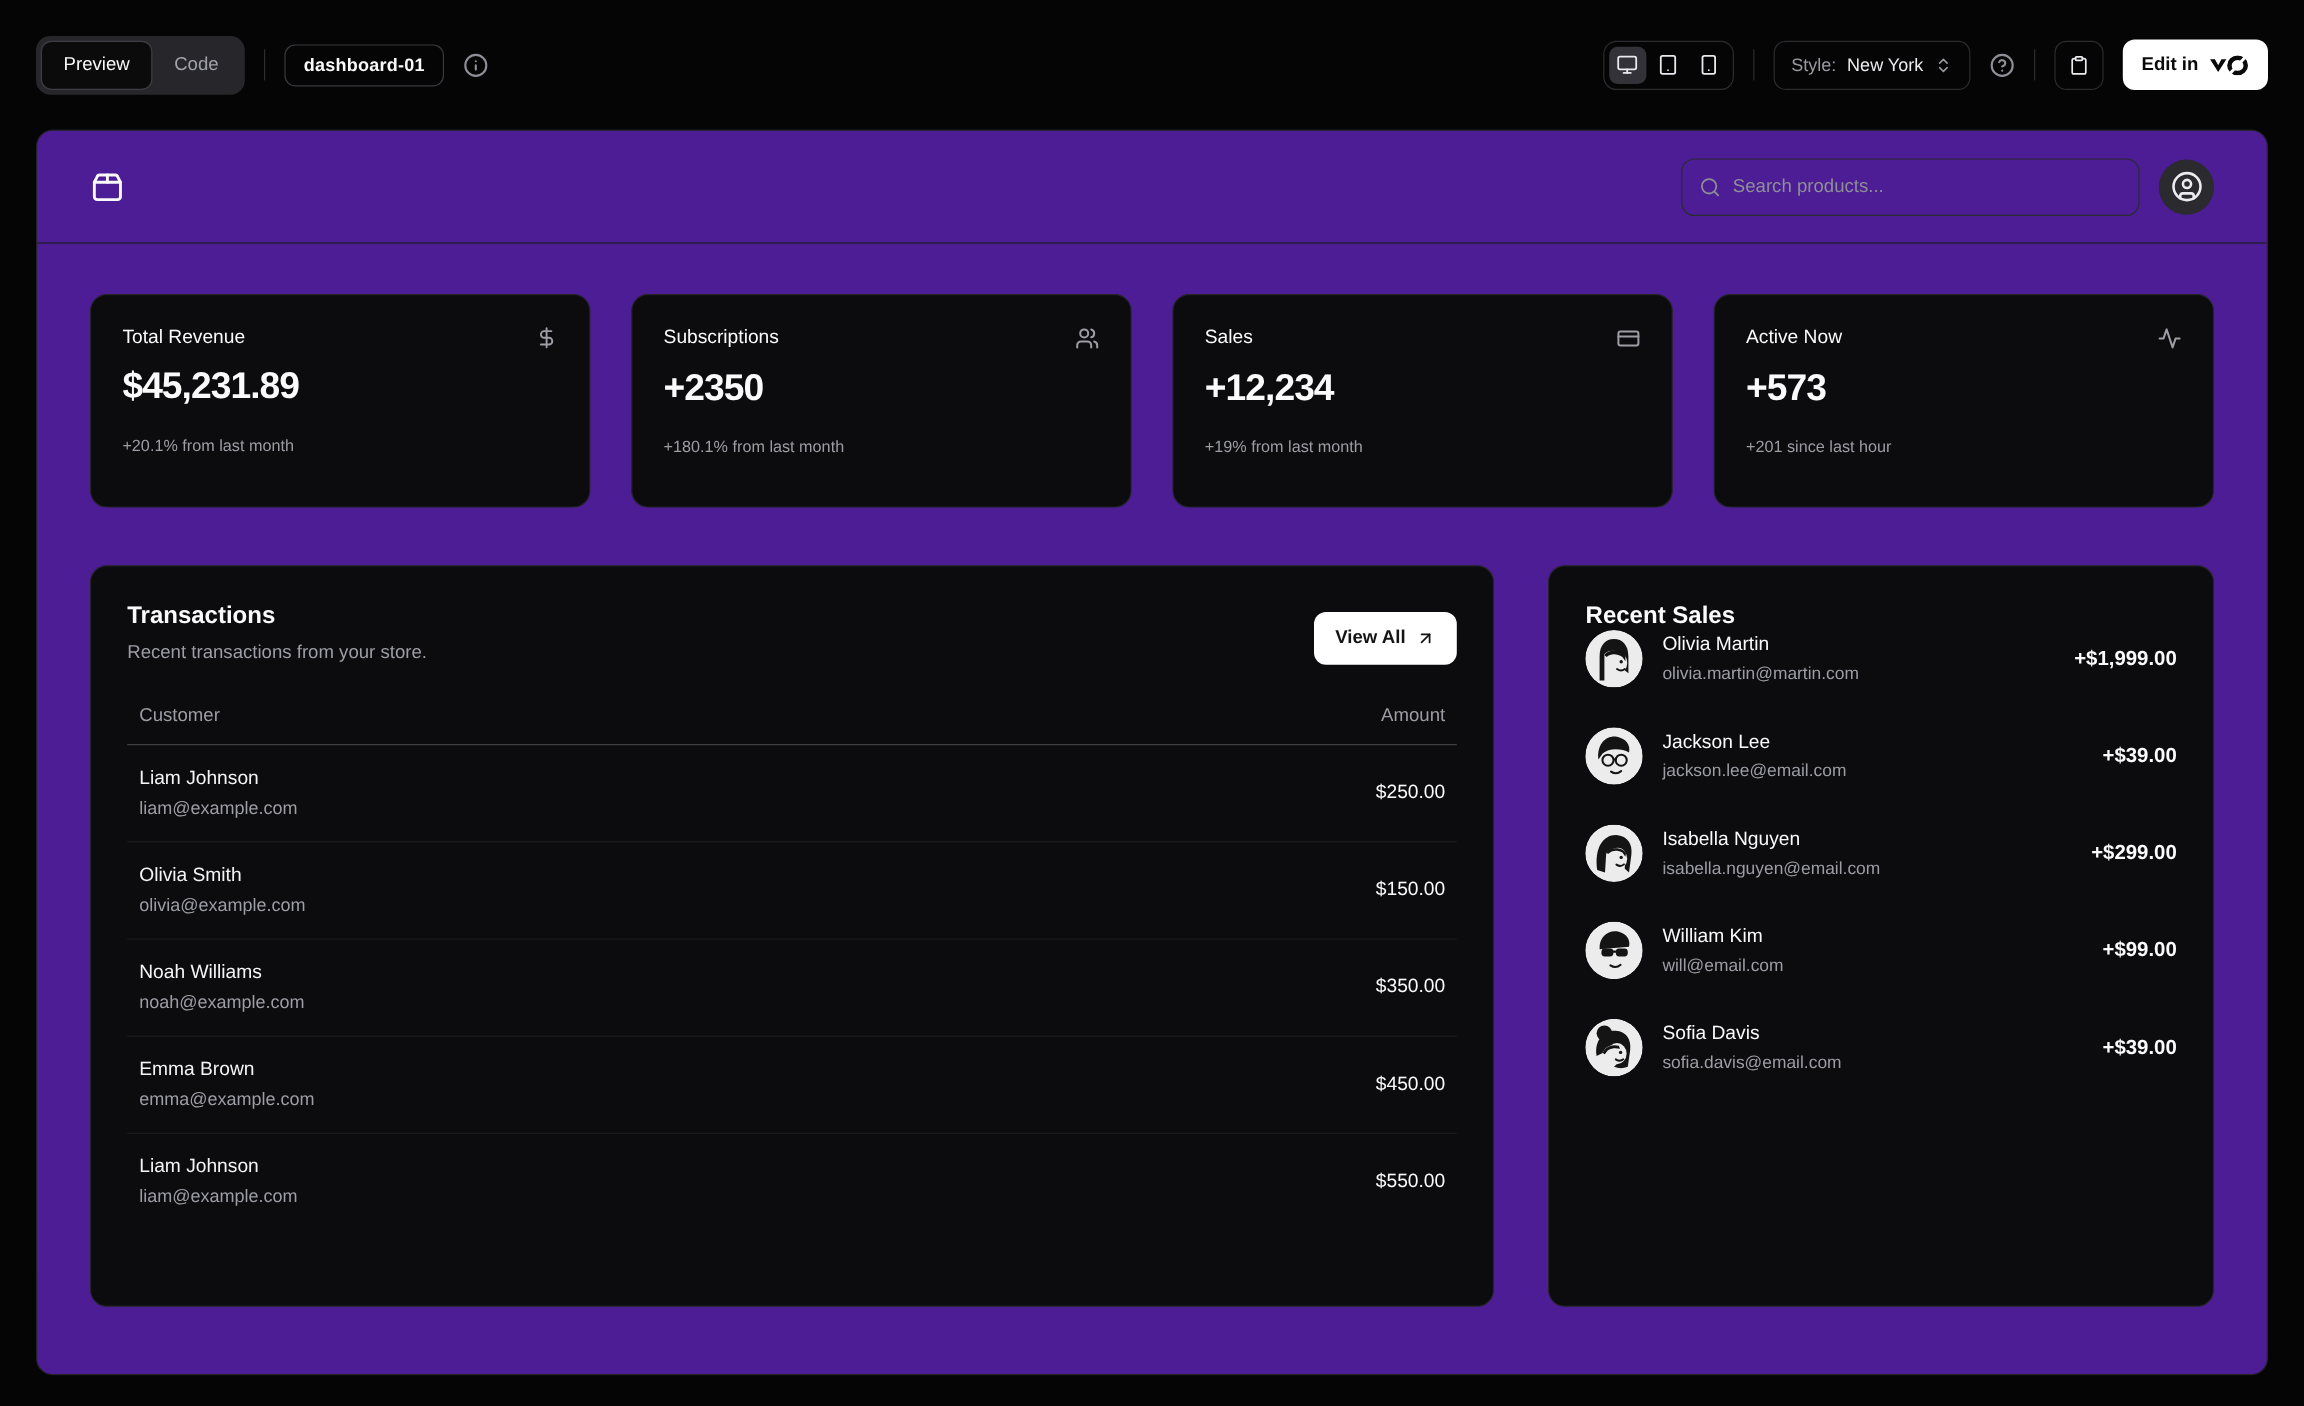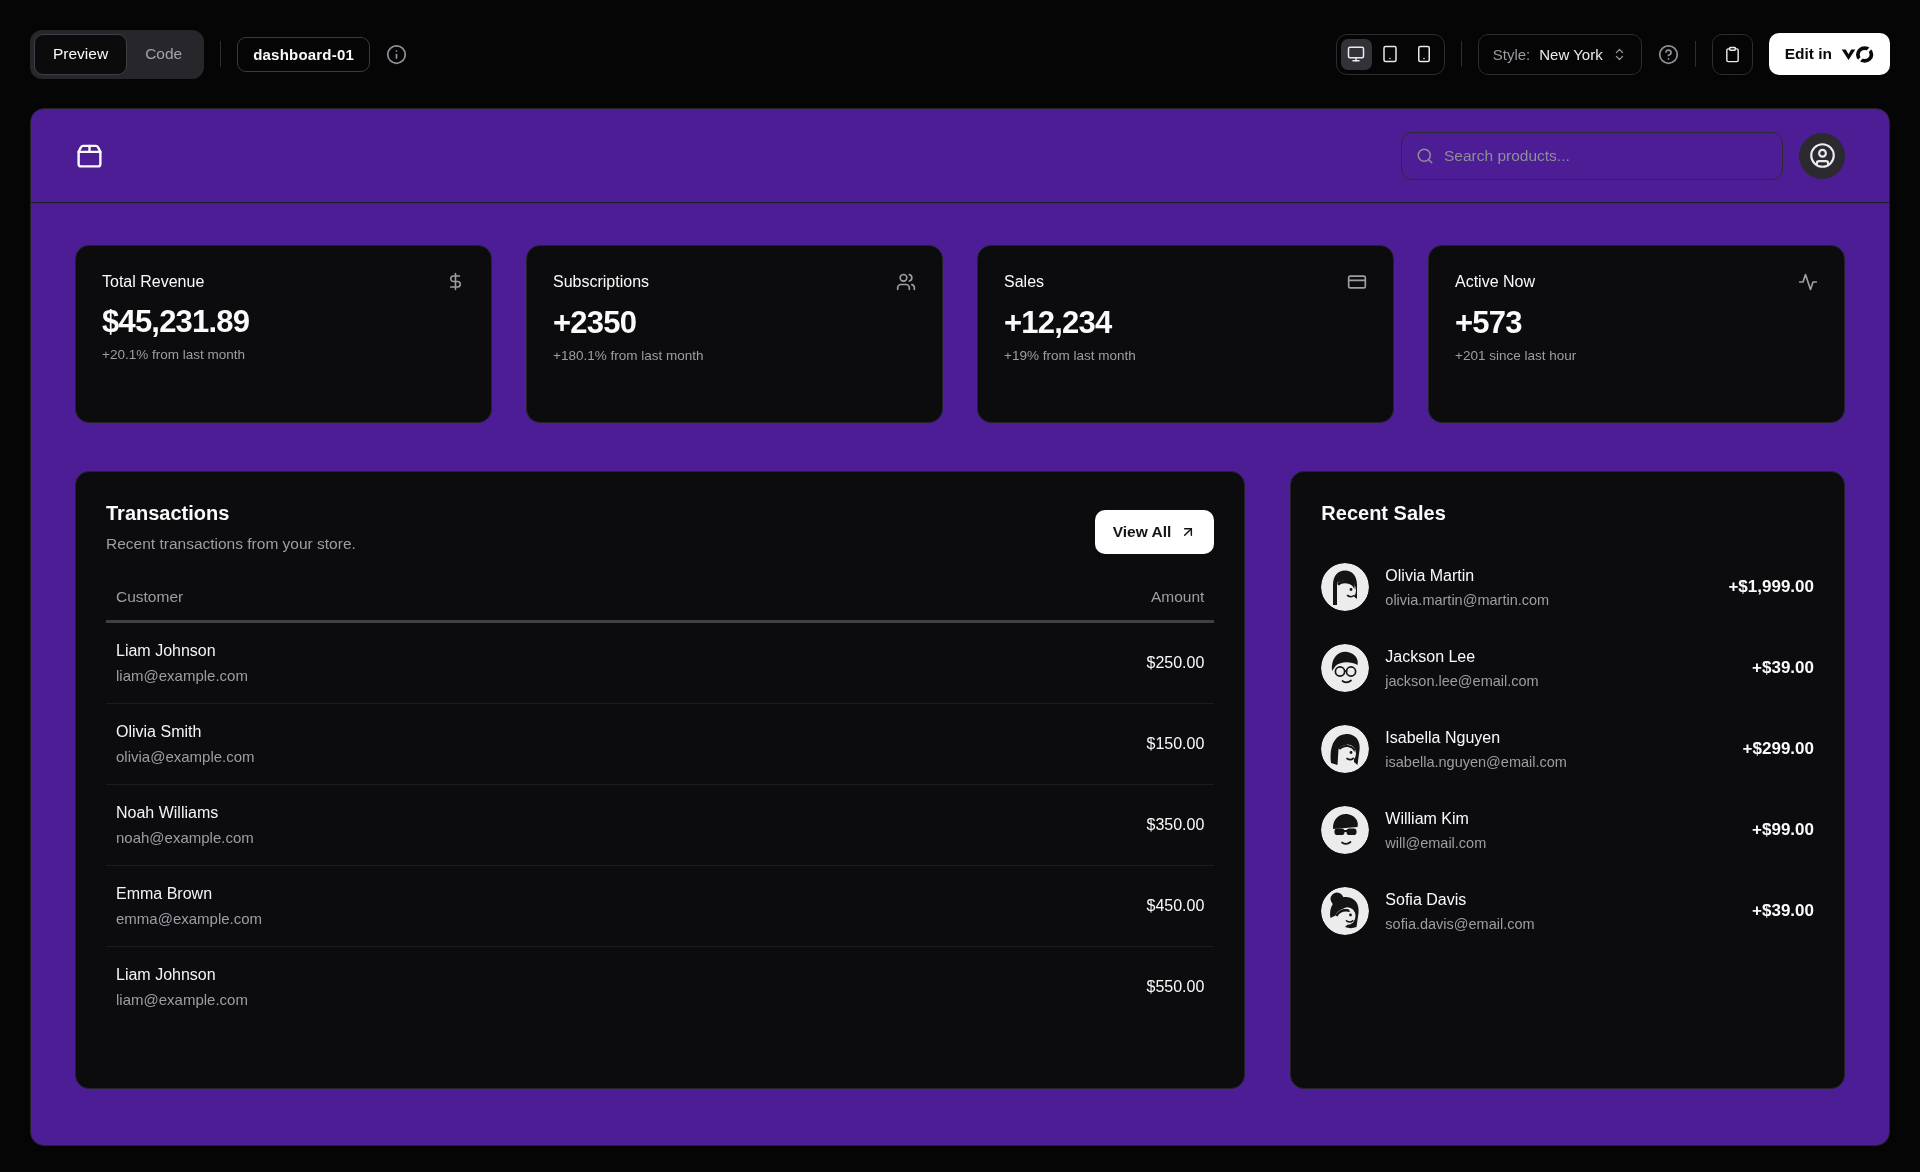--- a/index.html
+++ b/index.html
@@ -55,41 +55,41 @@
   .avatar-btn { width:46px; height:46px; border-radius:50%; background:#2a2a2f; display:flex; align-items:center; justify-content:center; color:#ececf0; cursor:pointer; }
 
   
   .main { padding:42px 44px 0; }
   .stats-grid { display:grid; grid-template-columns:repeat(4,1fr); gap:34px; }
   .stat-card { background:#0c0c0e; border:1px solid #232328; border-radius:14px; padding:26px; height:178px; }
   .stat-top { display:flex; align-items:center; justify-content:space-between; }
   .stat-title { font-size:16px; font-weight:500; color:#fafafa; }
   .stat-icon { color:#9d9da6; }
   .stat-value { margin-top:13px; font-size:31px; font-weight:700; letter-spacing:-.8px; color:#fafafa; }
-  .stat-change { margin-top:7px; font-size:13.5px; color:#9d9da6; }
+  .stat-change { margin-top:24px; font-size:13.5px; color:#9d9da6; }
 
   .bottom-grid { display:grid; grid-template-columns:2.11fr 1fr; gap:45px; margin-top:48px; }
   .panel-card { background:#0c0c0e; border:1px solid #232328; border-radius:14px; padding:30px; height:618px; }
 
   
   .tx-head { display:flex; align-items:flex-start; justify-content:space-between; }
   .card-title { font-size:20px; font-weight:600; color:#fafafa; }
   .card-sub { margin-top:10px; font-size:15.5px; color:#9d9da6; }
   .view-all { background:#ffffff; color:#141414; border-radius:10px; height:44px; padding:0 18px; display:flex; align-items:center; gap:9px; font-size:15.5px; font-weight:600; cursor:pointer; margin-top:8px;margin-left:24px; }
   .tx-table { margin-top:34px; }
-  .tx-cols { display:flex; justify-content:space-between; padding:0 10px 14px; border-bottom:3px solid #404040; }
+  .tx-cols { display:flex; justify-content:space-between; padding:0 10px 14px; border-bottom:1px solid #404040; }
   .tx-col { font-size:15.5px; color:#9d9da6; }
   .tx-row { display:flex; justify-content:space-between; align-items:center; padding:17px 10px; border-bottom:1px solid #1c1c20; }
   .tx-row:last-child { border-bottom:none; }
   .tx-name { font-size:16px; font-weight:500; color:#f4f4f5; line-height:22px; }
   .tx-email { font-size:15px; color:#9d9da6; margin-top:3px; line-height:21px; }
   .tx-amount { font-size:16px; color:#fafafa; }
 
   
-  .sales-list { margin-top:38px; display:flex; flex-direction:column; gap:33px; }
+  .sales-list { display:flex; flex-direction:column; gap:33px; }
   .sale-item { display:flex; align-items:center; gap:16px; }
   .sale-avatar { width:48px; height:48px; border-radius:50%; overflow:hidden; flex:none; }
   .sale-text { flex:1; min-width:0; }
   .sale-name { font-size:16px; font-weight:500; color:#fafafa; line-height:22px; }
   .sale-email { font-size:14.5px; color:#9d9da6; margin-top:3px; line-height:20px; }
   .sale-amount { font-size:17px; font-weight:600; color:#fafafa; white-space:nowrap; }
 </style>
 </head>
 <body>
 

